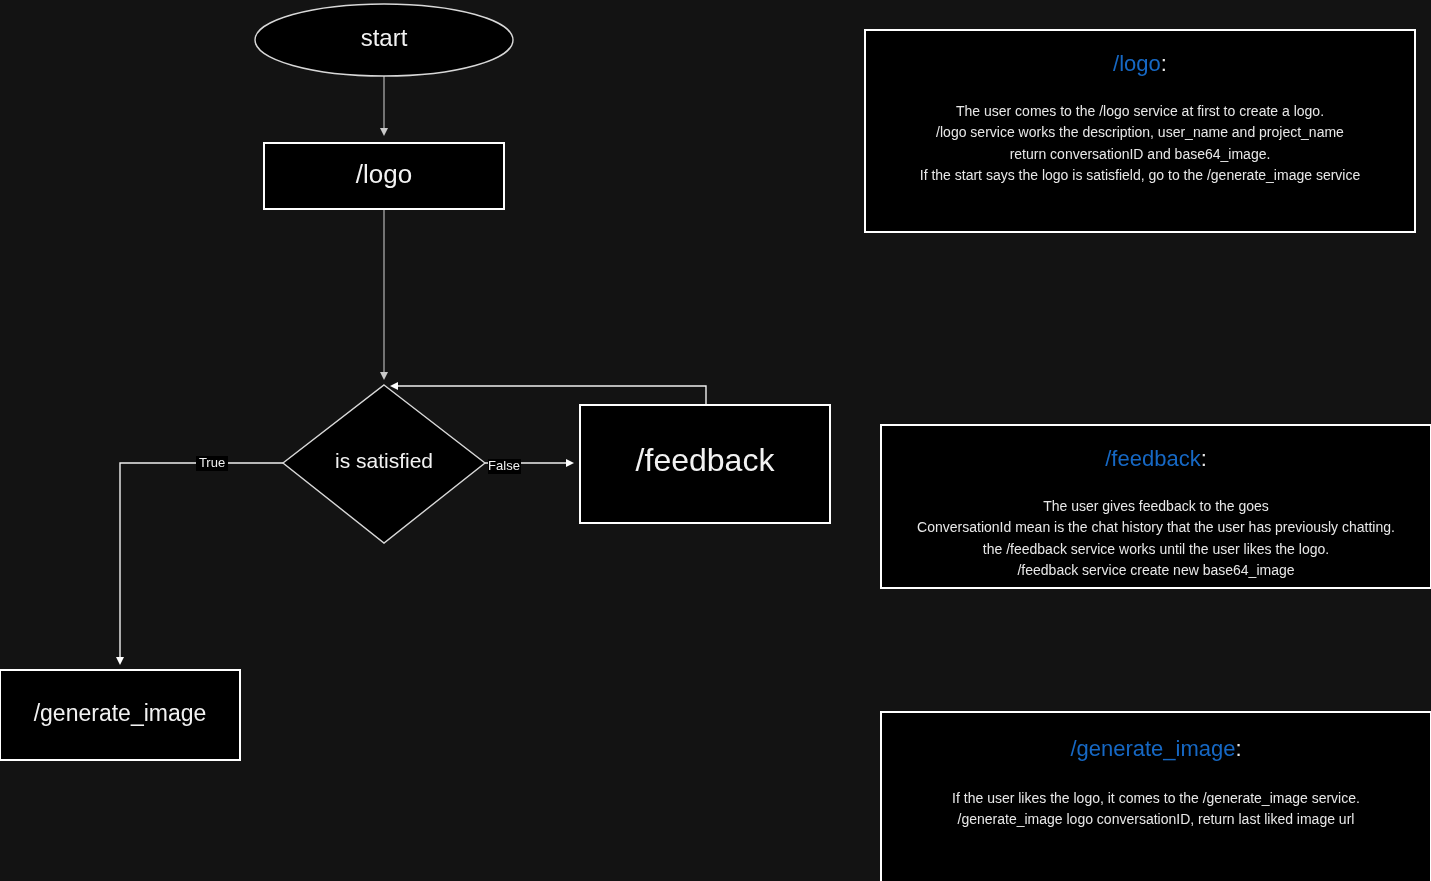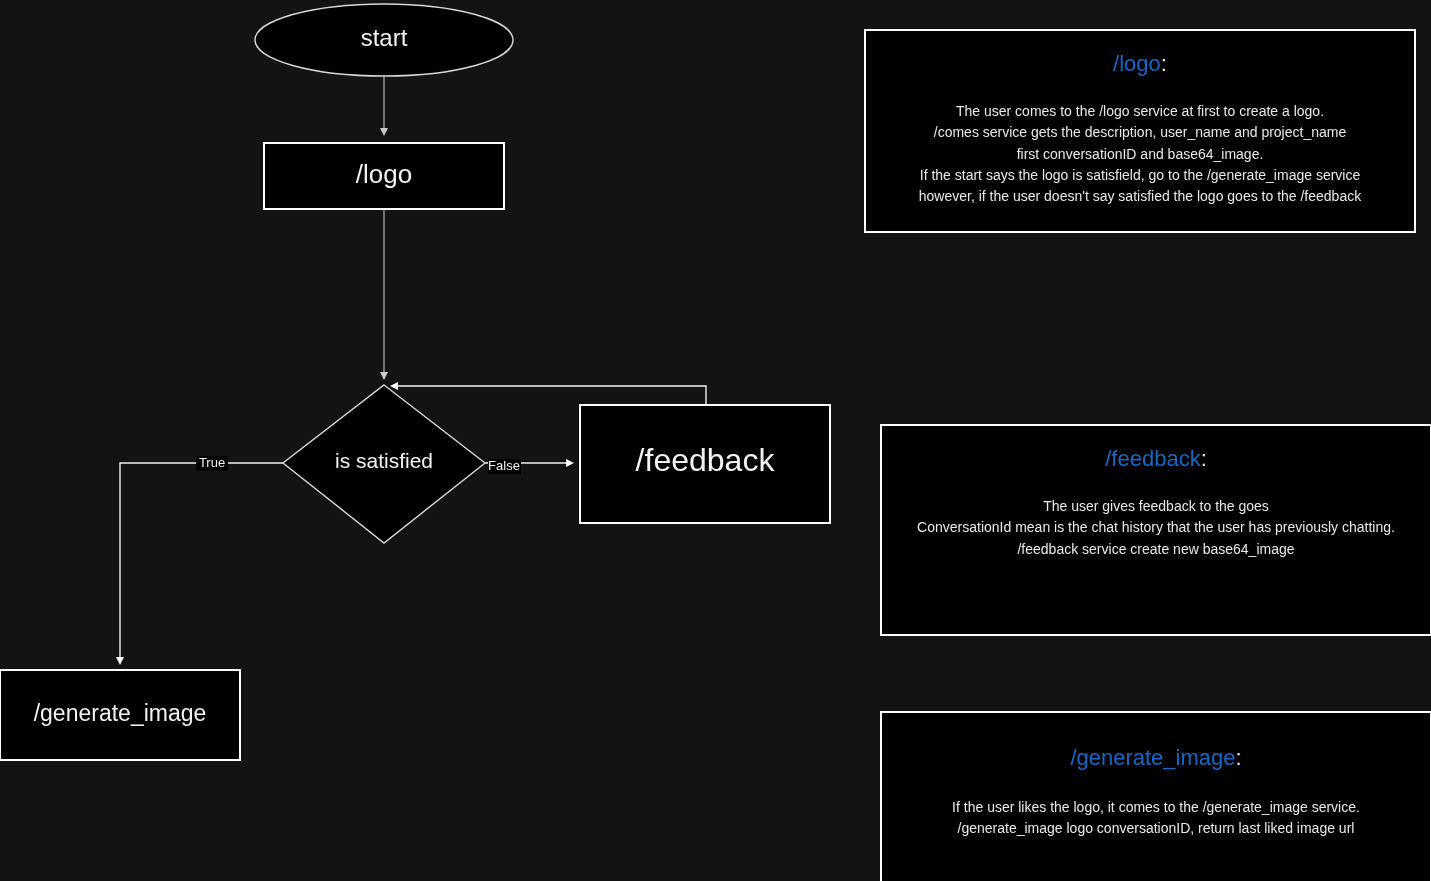--- a/index.html
+++ b/index.html
@@ -75,23 +75,23 @@
   .panel-title .slug { color: #1668c4; }
   .panel-title .colon { color: #e8e8e8; }
   .panel-body {
     font-size: 14px;
     line-height: 1.52;
     white-space: nowrap;
   }
   .panel-body .ln { display: block; }
 
   #panel-logo   { left: 864px; top: 29px;  width: 552px; height: 204px; }
-  #panel-feedback { left: 880px; top: 424px; width: 552px; height: 212px; }
+  #panel-feedback { left: 880px; top: 424px; width: 552px; height: 165px; }
   #panel-generate { left: 880px; top: 711px; width: 552px; height: 185px; }
-  #panel-generate .panel-title { margin-top: 32px; margin-bottom: 26px; }
+  #panel-generate .panel-title { margin-top: 23px; margin-bottom: 26px; }
 </style>
 </head>
 <body>
 
 <div id="canvas">
 
   <svg id="flow-svg" viewBox="0 0 1431 881" xmlns="http://www.w3.org/2000/svg">
 
     <defs>
       <marker id="arrow-gray" markerWidth="10" markerHeight="10" refX="6" refY="4" orient="auto" markerUnits="userSpaceOnUse">
@@ -151,34 +151,34 @@
       <text class="node-label" style="font-size:23px" x="120" y="715">/generate_image</text>
     </g>
   </svg>
 
   <div class="panel" id="panel-logo">
     <div class="panel-title">
       <span class="slug">/logo</span><span class="colon">:</span>
     </div>
     <div class="panel-body">
       <span class="ln">The user comes to the /logo service at first to create a logo.</span>
-      <span class="ln">/comes service gets the description, user_name and project_name</span>
-      <span class="ln">first conversationID and base64_image.</span>
+      <span class="ln">/logo service works the description, user_name and project_name</span>
+      <span class="ln">return conversationID and base64_image.</span>
       <span class="ln">If the start says the logo is satisfield, go to the /generate_image service</span>
-      <span class="ln">however, if the user doesn't say satisfied the logo goes to the /feedback</span>
     </div>
   </div>
 
   <div class="panel" id="panel-feedback">
     <div class="panel-title">
       <span class="slug">/feedback</span><span class="colon">:</span>
     </div>
     <div class="panel-body">
       <span class="ln">The user gives feedback to the goes</span>
       <span class="ln">ConversationId mean is the chat history that the user has previously chatting.</span>
+      <span class="ln">the /feedback service works until the user likes the logo.</span>
       <span class="ln">/feedback service create new base64_image</span>
     </div>
   </div>
 
   <div class="panel" id="panel-generate">
     <div class="panel-title">
       <span class="slug">/generate_image</span><span class="colon">:</span>
     </div>
     <div class="panel-body">
       <span class="ln">If the user likes the logo, it comes to the /generate_image service.</span>

